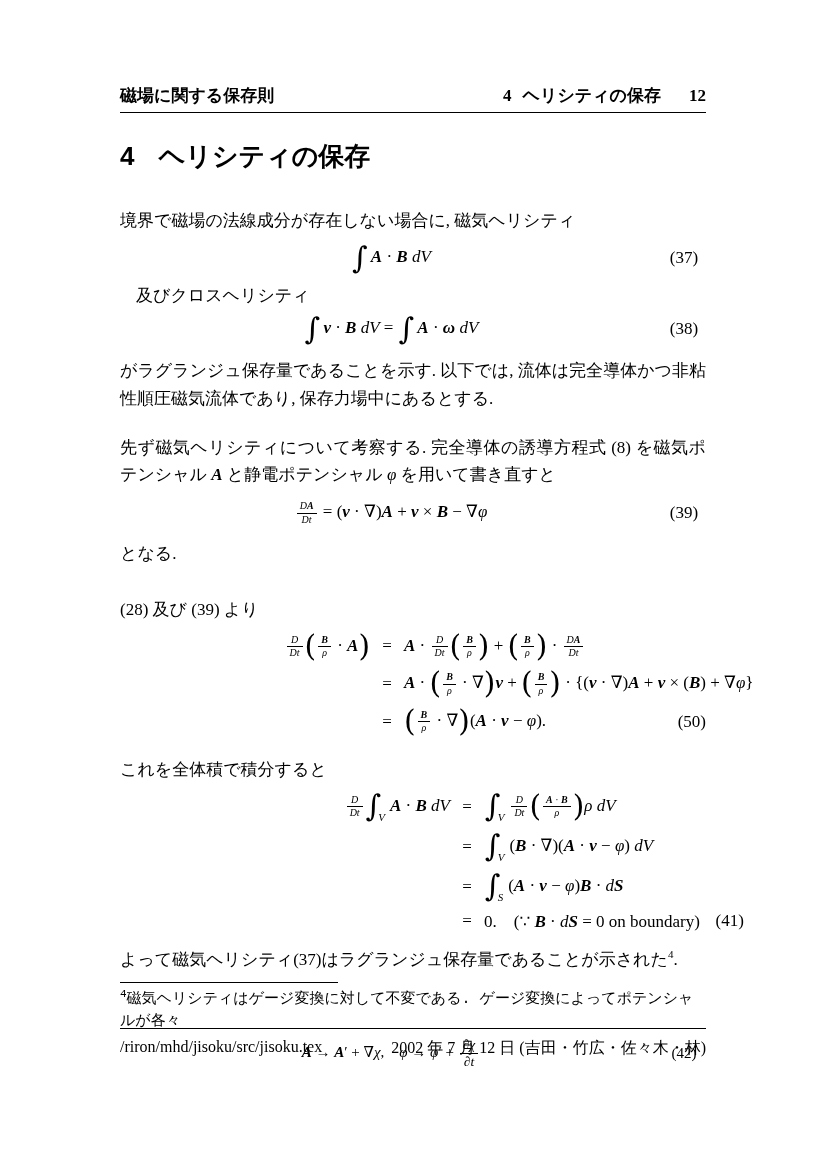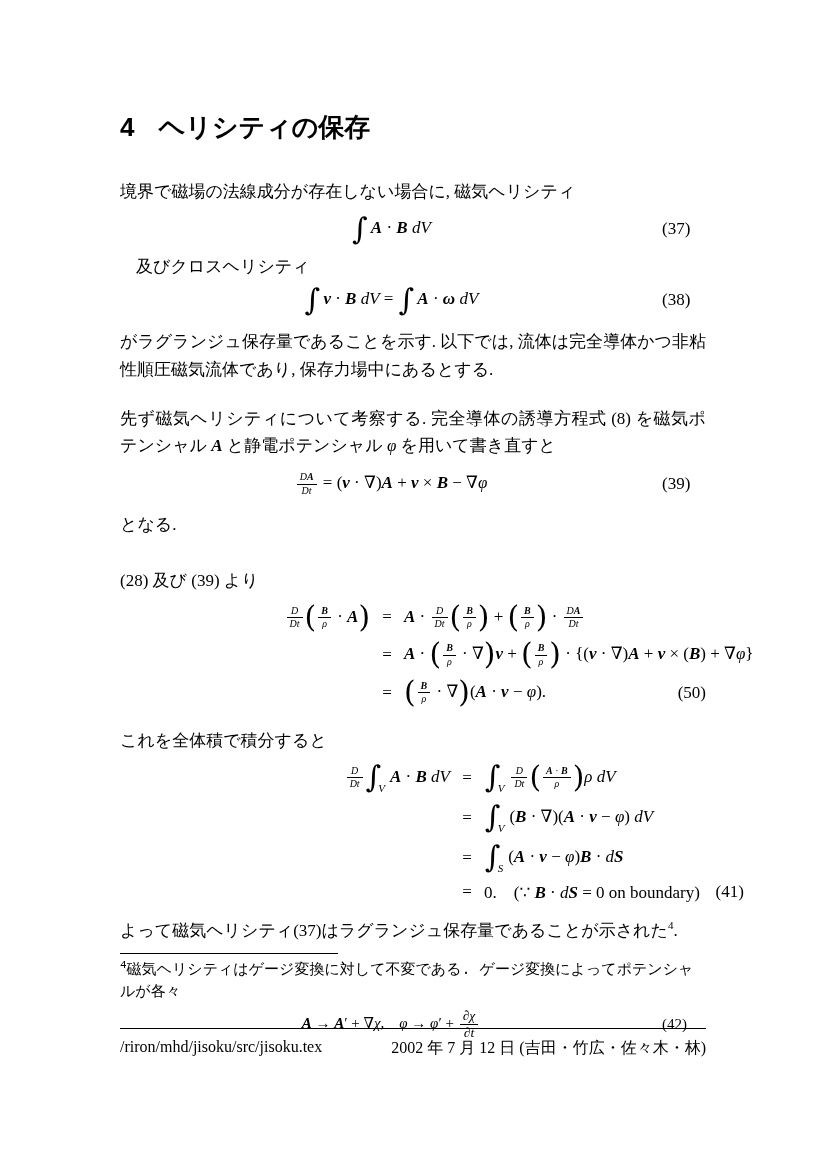--- a/index.html
+++ b/index.html
@@ -41,21 +41,21 @@
   .frac{display:inline-block;vertical-align:middle;text-align:center;margin:0 2px;}
   .frac .num,.frac .den{display:block;font-size:10px;line-height:1.22;padding:0 3px;}
   .frac .den{border-top:1px solid #000;}
   .intw{display:inline-block;vertical-align:middle;margin:0 3px 0 1px;white-space:nowrap;}
   .intg{font-size:30px;line-height:1;font-family:"DejaVu Serif",serif;vertical-align:middle;}
   .intsub{font-size:11px;font-style:italic;vertical-align:-11px;margin-left:-3px;margin-right:2px;}
 
   
   .eqline{display:flex;align-items:center;min-height:40px;font-size:17px;}
   .eqline .eqbody{flex:1;text-align:center;white-space:nowrap;}
-  .eqline .eqnum{width:44px;text-align:left;}
+  .eqline .eqnum{width:44px;text-align:center;}
   .e37{margin-top:4px;}
   .e38{margin-top:0px;}
   .e39{margin-top:5px;}
 
   
   .eqtable{margin-top:4px;font-size:17px;}
   .eqrow{display:grid;align-items:center;padding:4px 0;}
   .eq40 .eqrow{grid-template-columns:250px 34px 1fr 44px;}
   .eq41 .eqrow{grid-template-columns:330px 34px 1fr 44px;}
   .lhs{text-align:right;white-space:nowrap;}
@@ -73,20 +73,28 @@
   
   .pfooter{position:absolute;left:120px;top:1028px;width:586px;border-top:1px solid #000;
            padding-top:9px;display:flex;justify-content:space-between;font-size:16px;}
 </style>
 </head>
 <body>
 
 <div class="page">
   <div class="content">
 
+    <div class="pheader">
+      <span>磁場に関する保存則</span>
+      <span class="h-right">
+        <span class="h-secno">4</span>
+        <span>ヘリシティの保存</span>
+        <span class="h-page">12</span>
+      </span>
+    </div>
 
     <h1 class="section-heading">
       <span>4</span>
       <span class="sec-t">ヘリシティの保存</span>
     </h1>
 
     <p class="para p1">境界で磁場の法線成分が存在しない場合に, 磁気ヘリシティ</p>
 
     <div class="eqline e37">
       <span class="eqbody"><span class="intw"><span class="intg">∫</span></span><span class="bi">A</span><span class="up"> · </span><span class="bi">B</span><span class="it"> dV</span></span>

